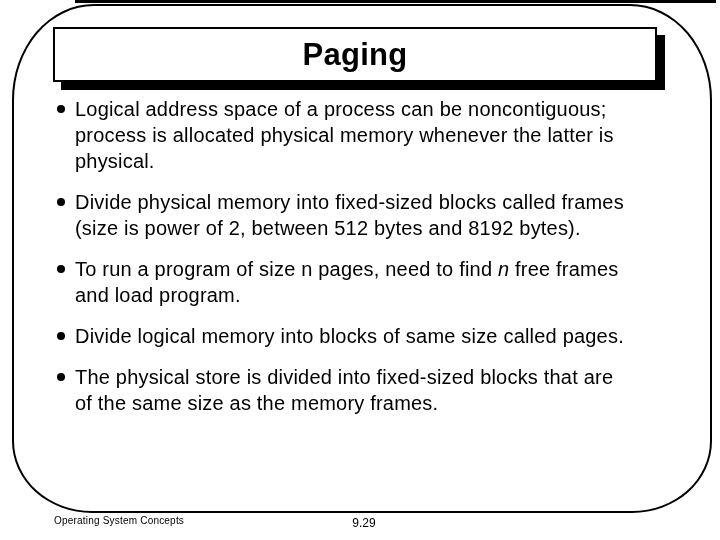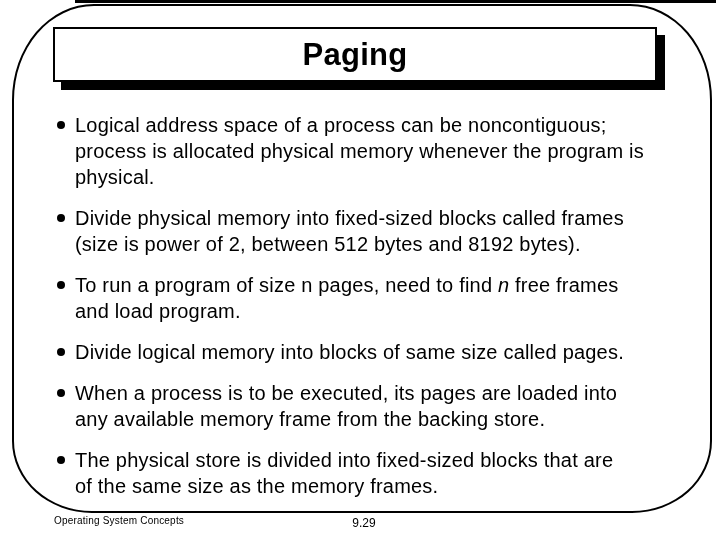--- a/index.html
+++ b/index.html
@@ -51,21 +51,21 @@
     z-index: 2;
   }
   .title-text {
     font-size: 31px;
     font-weight: bold;
     letter-spacing: 0.3px;
   }
   .content {
     position: absolute;
     left: 55px;
-    top: 112px;
+    top: 96px;
     width: 614px;
     z-index: 1;
   }
   .bullet-item {
     display: flex;
     align-items: flex-start;
     margin-bottom: 15px;
   }
   .bullet-marker {
     flex: none;
@@ -108,21 +108,21 @@
 
   <div class="title-box">
     <span class="title-text">Paging</span>
   </div>
 
   <div class="content">
       <div class="bullet-item">
         <span class="bullet-marker"></span>
         <div class="bullet-text">
           <div class="line">Logical address space of a process can be noncontiguous;</div>
-          <div class="line">process is allocated physical memory whenever the program is</div>
+          <div class="line">process is allocated physical memory whenever the latter is</div>
           <div class="line">physical.</div>
         </div>
       </div>
       <div class="bullet-item">
         <span class="bullet-marker"></span>
         <div class="bullet-text">
           <div class="line">Divide physical memory into fixed-sized blocks called frames</div>
           <div class="line">(size is power of 2, between 512 bytes and 8192 bytes).</div>
         </div>
       </div>
@@ -135,27 +135,20 @@
       </div>
       <div class="bullet-item">
         <span class="bullet-marker"></span>
         <div class="bullet-text">
           <div class="line">Divide logical memory into blocks of same size called pages.</div>
         </div>
       </div>
       <div class="bullet-item">
         <span class="bullet-marker"></span>
         <div class="bullet-text">
-          <div class="line">When a process is to be executed, its pages are loaded into</div>
-          <div class="line">any available memory frame from the backing store.</div>
-        </div>
-      </div>
-      <div class="bullet-item">
-        <span class="bullet-marker"></span>
-        <div class="bullet-text">
           <div class="line">The physical store is divided into fixed-sized blocks that are</div>
           <div class="line">of the same size as the memory frames.</div>
         </div>
       </div>
     </div>
 
   <div class="footer-left">Operating System Concepts</div>
   <div class="footer-page">9.29</div>
 </div>
 

